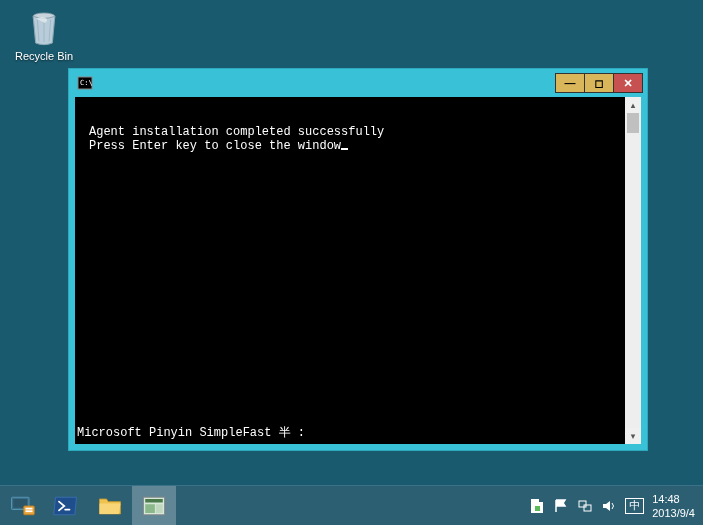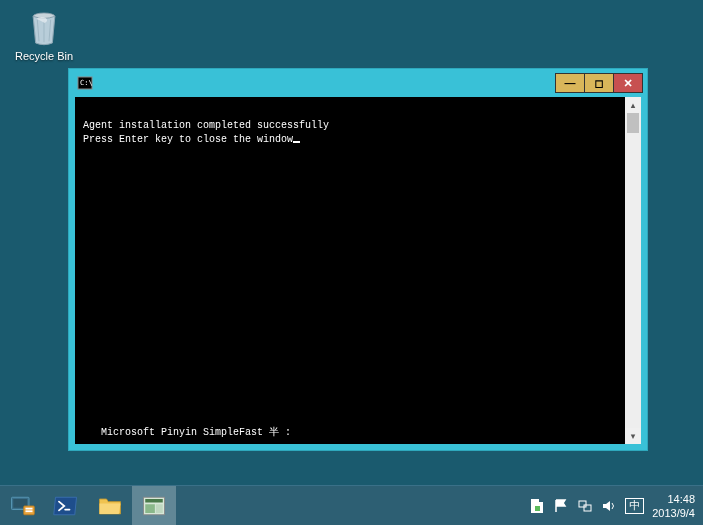--- a/index.html
+++ b/index.html
@@ -74,30 +74,30 @@
       flex: 1;
       background: #000;
       margin: 0 6px 6px 6px;
       position: relative;
       display: flex;
     }
     .console {
       flex: 1;
       color: #fff;
       font-family: "Courier New", monospace;
-      font-size: 10px;
+      font-size: 12px;
       line-height: 14px;
-      padding: 8px;
+      padding: 14px;
       position: relative;
       white-space: pre;
       border-radius: 28px;
     }
     .console-bottom {
       position: absolute;
-      bottom: 4px; left: 2px; margin-left: 24px;
+      bottom: 4px; left: 2px;
     }
     .cursor {
       display: inline-block;
       width: 7px; height: 2px;
       background: #fff;
       vertical-align: baseline;
       margin-bottom: -1px;
     }
     .scrollbar {
       width: 16px;
@@ -155,21 +155,21 @@
       font-size: 11px;
     }
     .systray-icon {
       width: 16px; height: 16px;
       display: flex;
       align-items: center;
       justify-content: center;
       cursor: pointer;
     }
     .clock {
-      text-align: right;
+      text-align: left;
       line-height: 14px;
       cursor: pointer;
     }
   </style>
 </head>
 <body>
 
 <div class="desktop-icon">
   <svg viewBox="0 0 48 48">
     <ellipse cx="24" cy="10" rx="13" ry="4" fill="#c8d4db" stroke="#8aa0ad" stroke-width="1"></ellipse>

